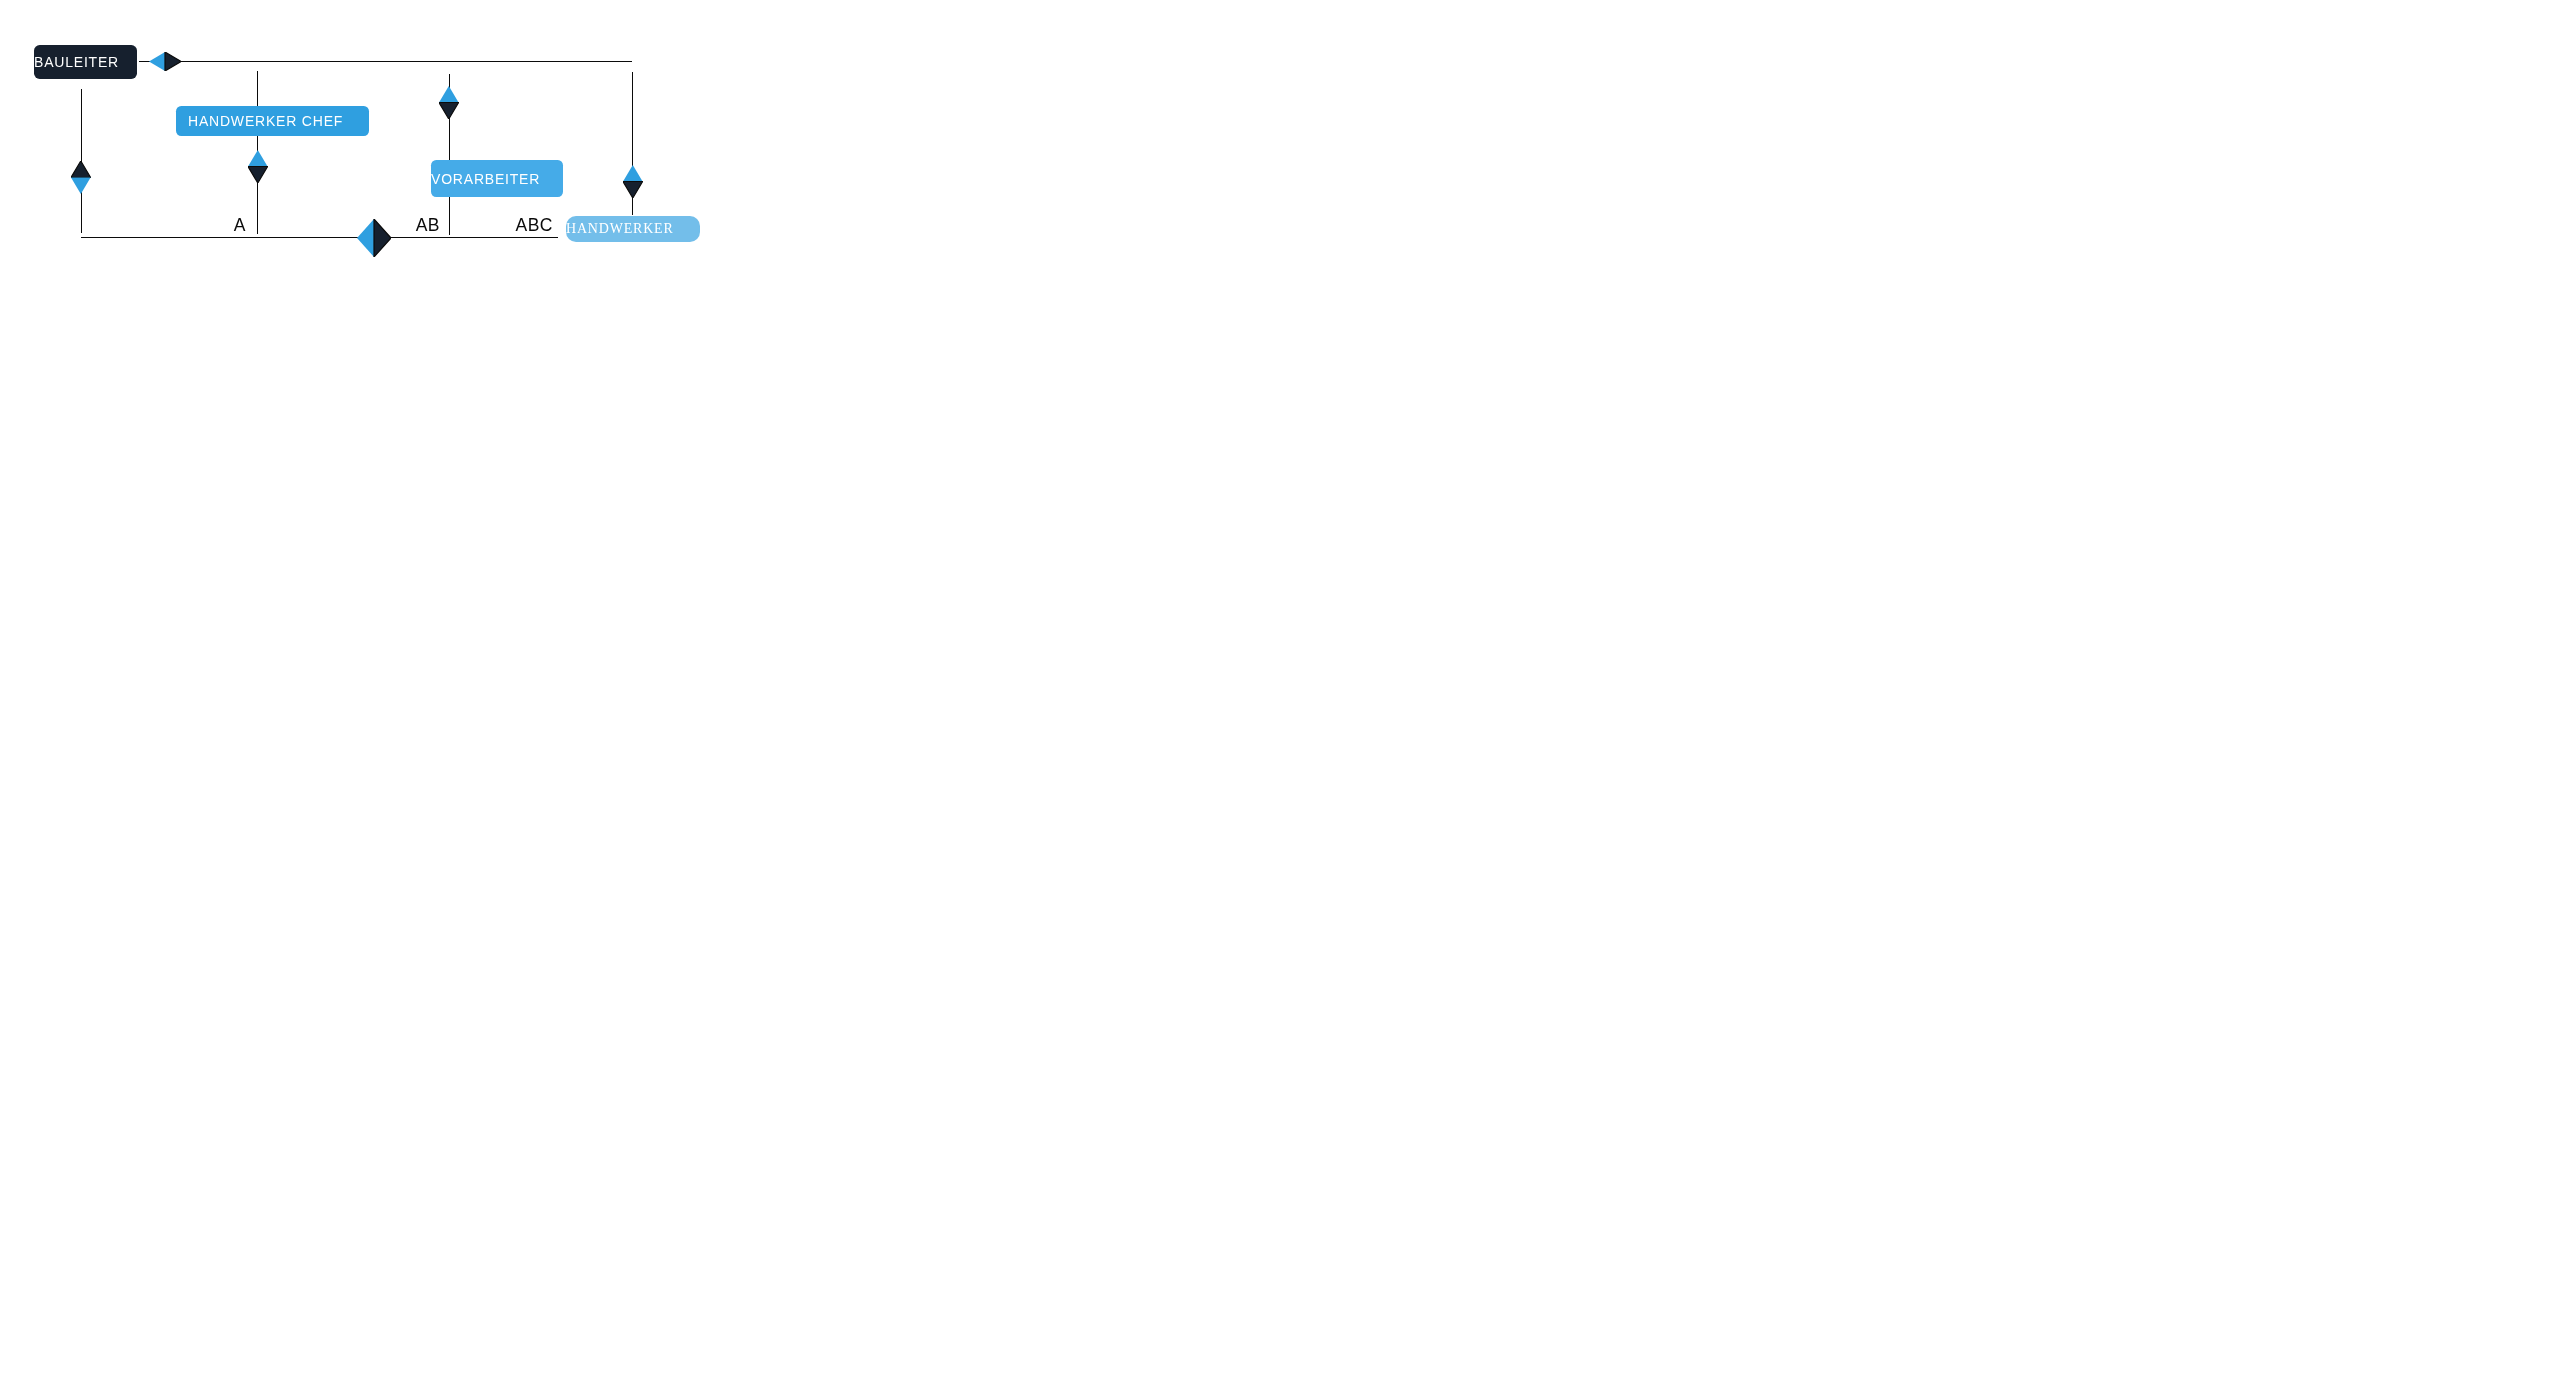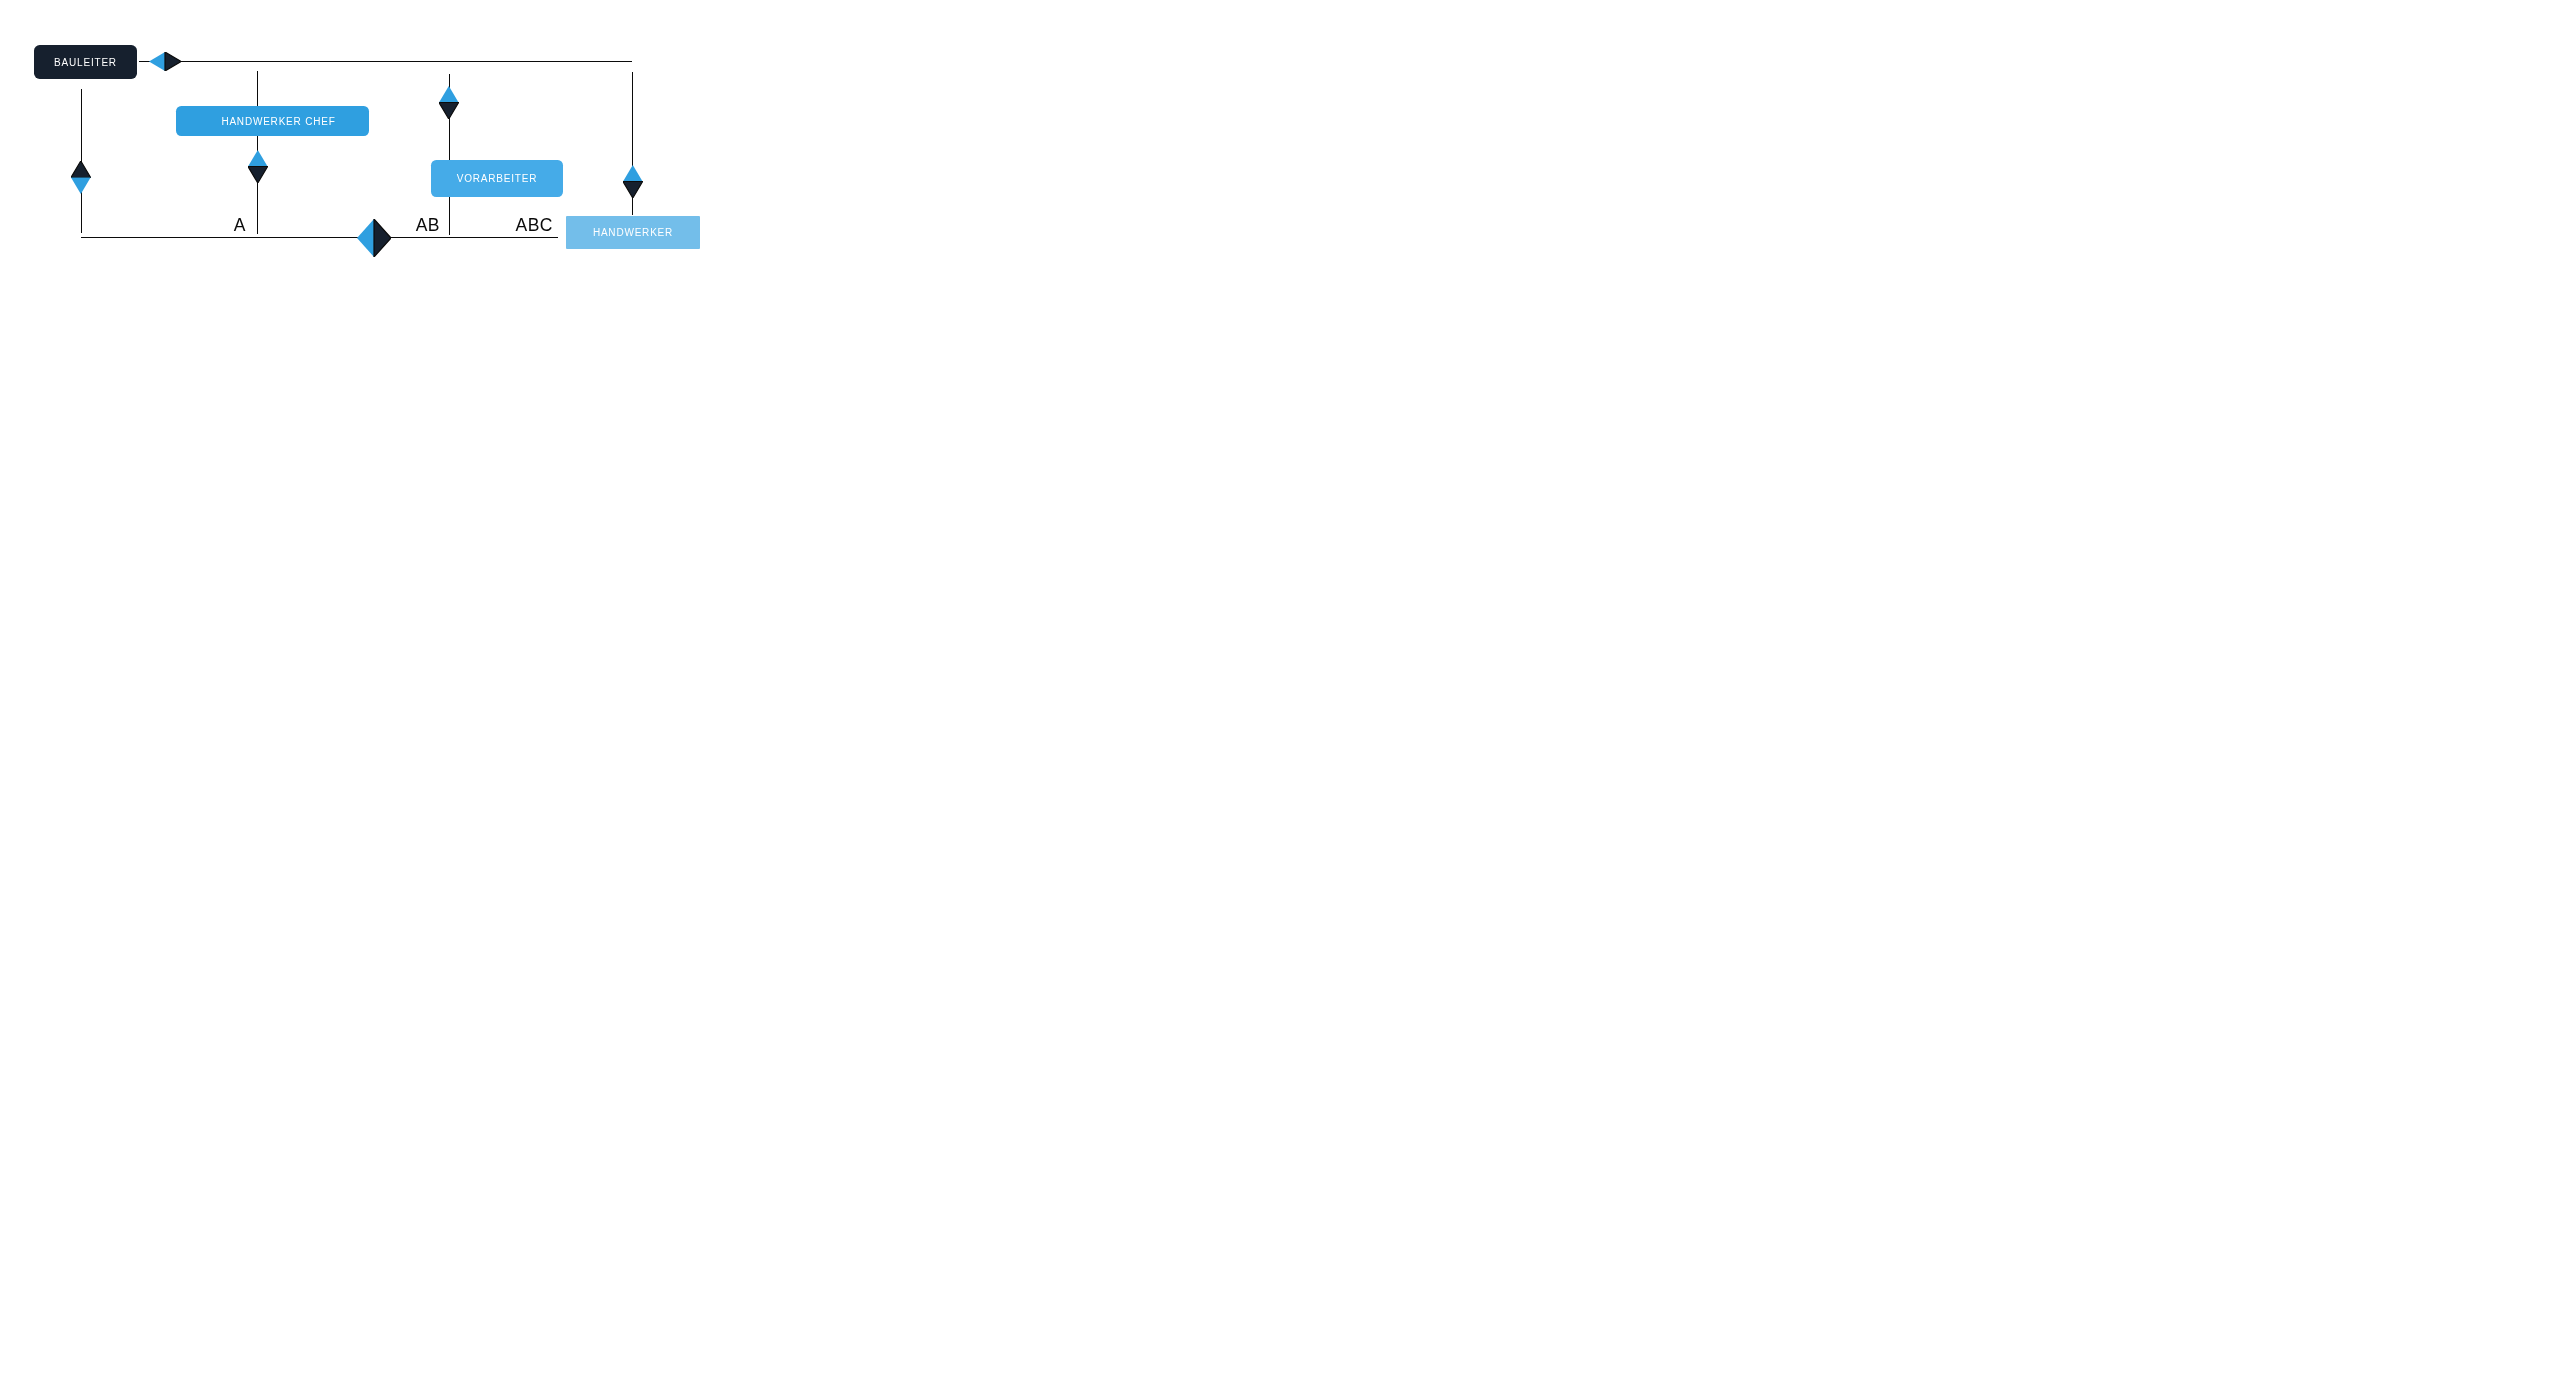--- a/index.html
+++ b/index.html
@@ -43,23 +43,23 @@
     stroke-width: 1.2;
     vector-effect: non-scaling-stroke;
     stroke-linejoin: round;
   }
 
   
   .node {
     position: absolute;
     display: flex;
     align-items: center;
-    justify-content: center;
+    justify-content: flex-start;
     color: var(--c-node-text, #ffffff);
-    font-size: 10px;
+    font-size: 14px;
     letter-spacing: 0.8px;
     white-space: nowrap;
   }
   #node-bauleiter {
     left:34px; top:45px; width:103px; height:34px;
     background: var(--c-navy, #16202e);
     border-radius: 5.7px;
   }
   #node-hc {
     left:176px; top:106px; width:181px; height:30px;
@@ -67,23 +67,24 @@
     border-radius: 5.2px;
     padding-left: 12px;
   }
   #node-vor {
     left:383px; top:160px; width:132px; height:37px;
     background: var(--c-blue-mid, #45abe8);
     border-radius: 5.2px;
     margin-left: 48px;
   }
   #node-hw {
-    left:566px; top:216px; width:134px; height:33px;
+    left:566px; top:216px; width:134px; height:26px;
     background: var(--c-blue-light, #73beea);
-    border-radius: 1px;
+    border-radius: 10px;
+    font-family: Liberation Serif, serif;
   }
 
   
   .lvl {
     position: absolute;
     color: var(--c-label-text, #0a0a0a);
     font-size: 17.5px;
     font-weight: 500;
     letter-spacing: 0.5px;
     line-height: 1;

